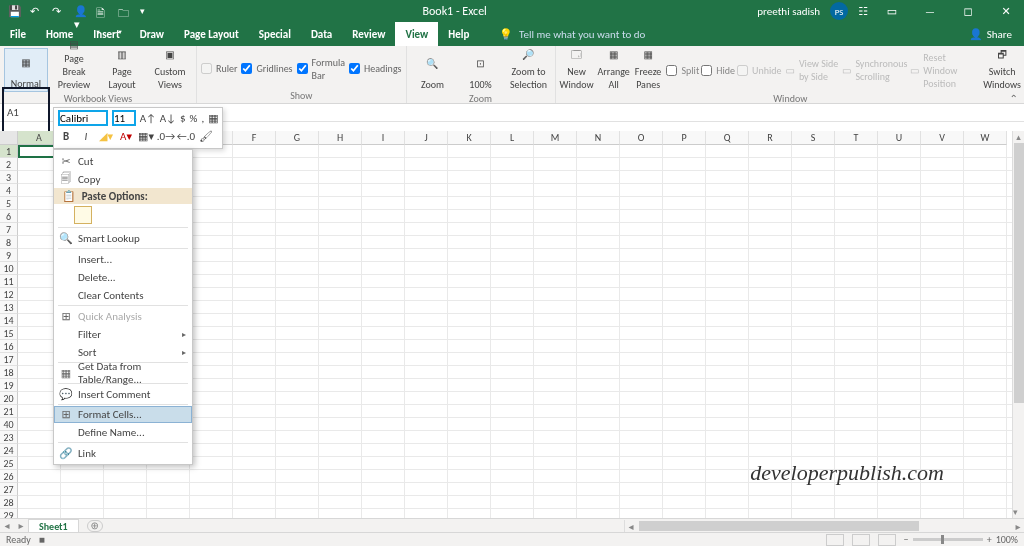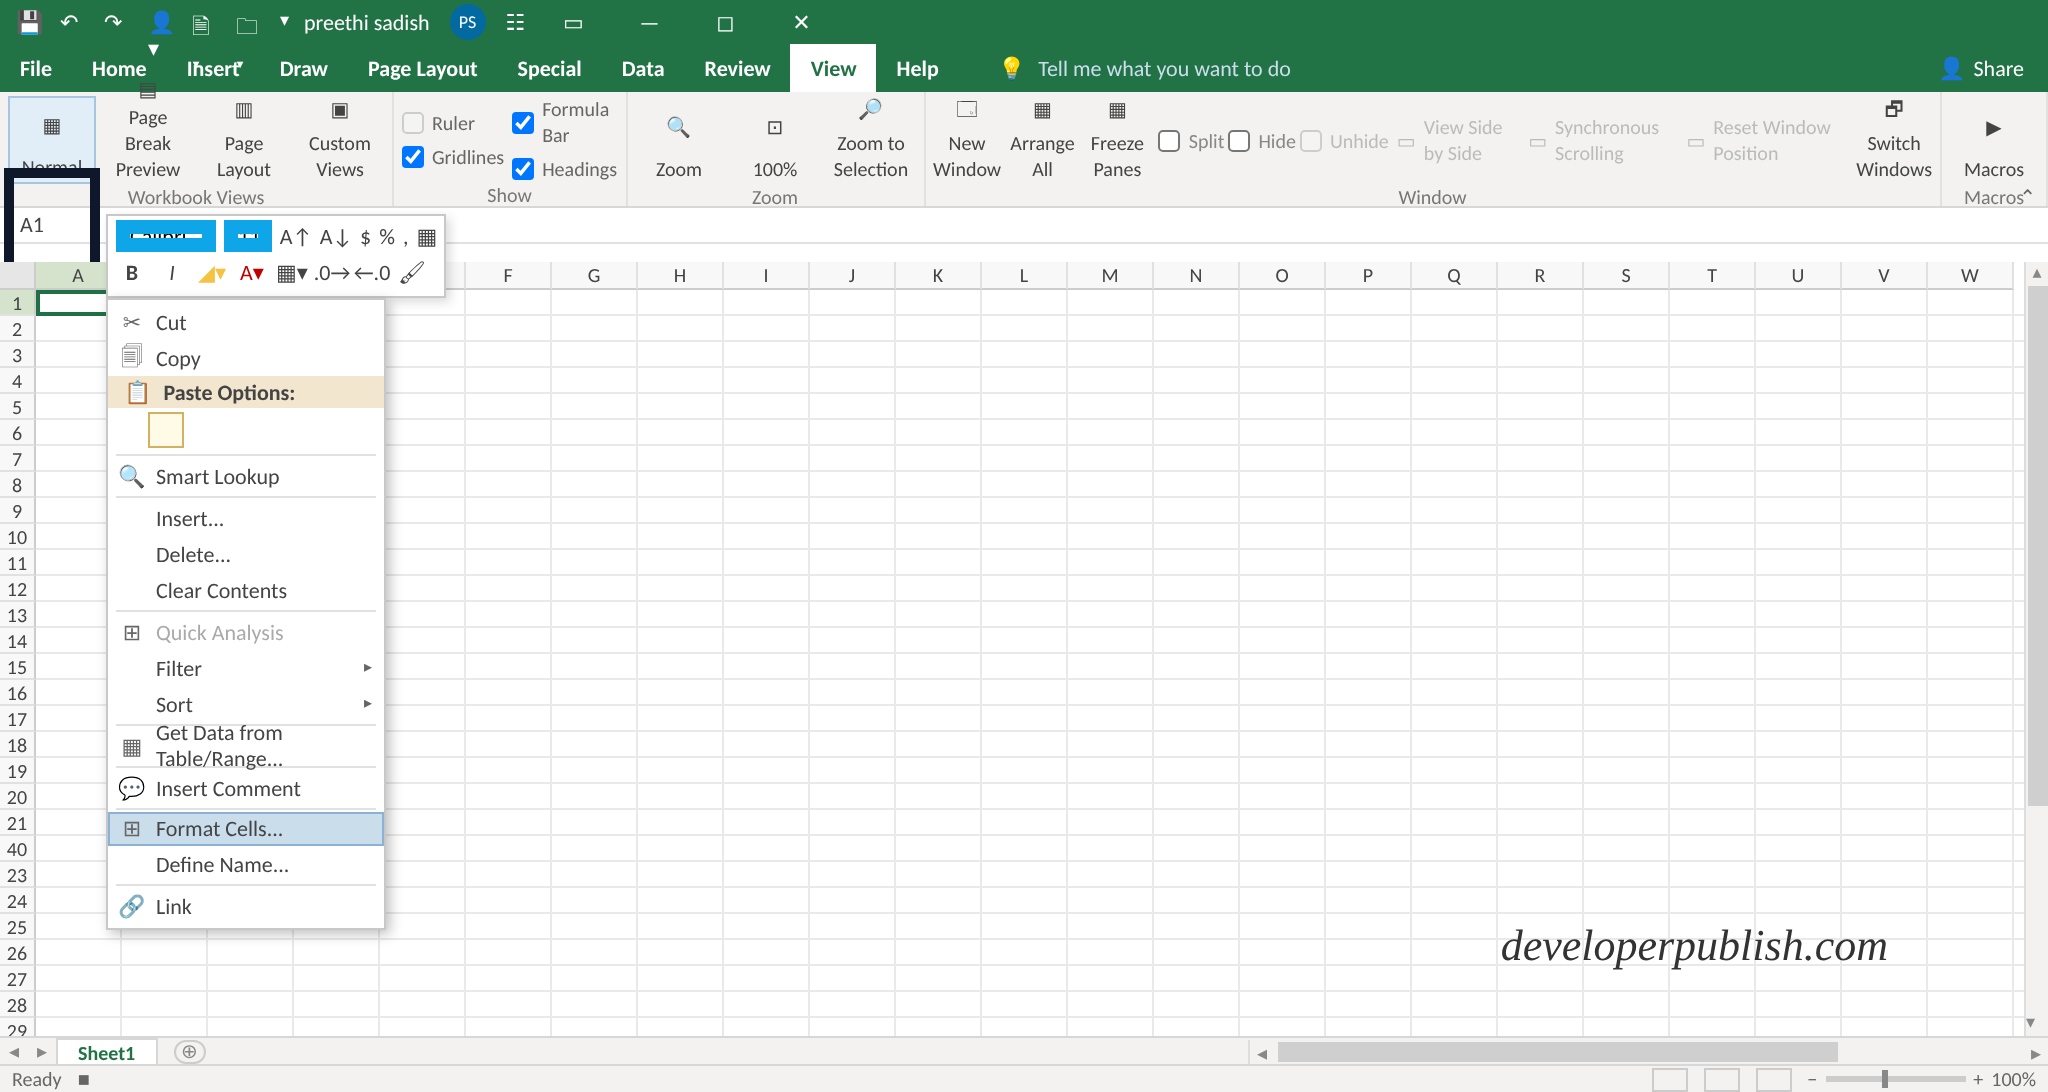--- a/index.html
+++ b/index.html
@@ -22,34 +22,34 @@
 .tabs .share { margin-left:auto; padding:0 12px; display:flex; align-items:center; gap:4px; }
 
 
 .ribbon { height: 58px; background: #f3f2f1; border-bottom: 1px solid #d7d7d7; display: flex; }
 .group { display:flex; flex-direction:column; border-right:1px solid #e1e1e1; padding:2px 4px; }
 .group .body { flex:1; display:flex; align-items:center; gap:4px; }
 .group .label { height:12px; text-align:center; font-size:10px; color:#777; }
 .bigbtn { width:44px; height:44px; display:flex; flex-direction:column; align-items:center; justify-content:flex-end; gap:1px; font-size:10px; text-align:center; padding-bottom:1px; color:#444; }
 .bigbtn .ico { width:20px; height:20px; }
 .bigbtn.sel { background:#e1edf7; border:1px solid #a5c5e0; }
-.chkcol { display:flex; flex-direction:column; gap:4px; font-size:10px; color:#666; }
+.chkcol { display:flex; flex-direction:row; gap:4px; font-size:10px; color:#666; }
 .chkcol label,.wincol label { display:flex; align-items:center; gap:4px; }
 .chkcol input,.wincol input { width:11px; height:11px; }
 .wincol { display:flex; flex-direction:row; gap:2px; font-size:10px; color:#888; }
 .ribbon-collapse { position:absolute; right:6px; top:92px; font-size:10px; color:#666; }
 
 
 .namebox { height:18px; display:flex; align-items:center; border-bottom:1px solid #e1e1e1; background:#fff; }
-.namebox .nm { width:48px; border:5px solid #0f172a; margin:1px 2px; padding:17px 3px; font-size:11px; }
+.namebox .nm { width:48px; border:2px solid #0f172a; margin:1px 2px; padding:17px 3px; font-size:11px; }
 
 
 .mini { position:absolute; left:53px; top:107px; width:170px; height:42px; background:#fff; border:1px solid #c8c8c8; box-shadow:2px 2px 5px rgba(0,0,0,0.15); padding:2px 4px; display:flex; flex-direction:column; gap:2px; font-size:11px; }
 .mini .row { display:flex; align-items:center; gap:4px; }
-.mini select, .mini .sel { font-size:11px; border:7px solid #0ea5e9; height:16px; }
+.mini select, .mini .sel { font-size:11px; border:2px solid #0ea5e9; height:16px; }
 .mini .btn { width:16px; height:16px; display:flex; align-items:center; justify-content:center; color:#444; }
 
 
 .grid { position:absolute; left:0; top:131px; right:0; bottom:28px; display:flex; }
 .rowheads { width:18px; background:#fff; }
 .rowheads .corner { height:14px; background:#e6e6e6; border-right:1px solid #ccc; border-bottom:1px solid #ccc; }
 .rowheads .rh { height:13px; border-right:1px solid #ccc; border-bottom:1px solid #e1e1e1; font-size:10px; text-align:center; color:#444; background:#f8f8f8;}
 .cells { flex:1; position:relative; }
 .colheads { height:14px; display:flex; }
 .colheads .ch { width:43px; border-right:1px solid #e1e1e1; border-bottom:1px solid #ccc; background:#f8f8f8; font-size:10px; text-align:center; color:#444; }
@@ -104,20 +104,21 @@
 <div class="titlebar">
   <div class="qat">
     <span class="glyph">💾</span>
     <span class="glyph">↶</span>
     <span class="glyph">↷</span>
     <span class="glyph">👤▾</span>
     <span class="glyph">🗎▾</span>
     <span class="glyph">🗀▾</span>
     <span class="glyph" style="font-size:9px;">▾</span>
   </div>
+  <div class="title">Book1 - Excel</div>
   <div class="account">
     <span>preethi sadish</span>
     <span class="avatar-circ">PS</span>
     <span>☷</span>
     <span class="winbtn">▭</span>
     <span class="winbtn">—</span>
     <span class="winbtn">◻</span>
     <span class="winbtn">✕</span>
   </div>
 </div>

